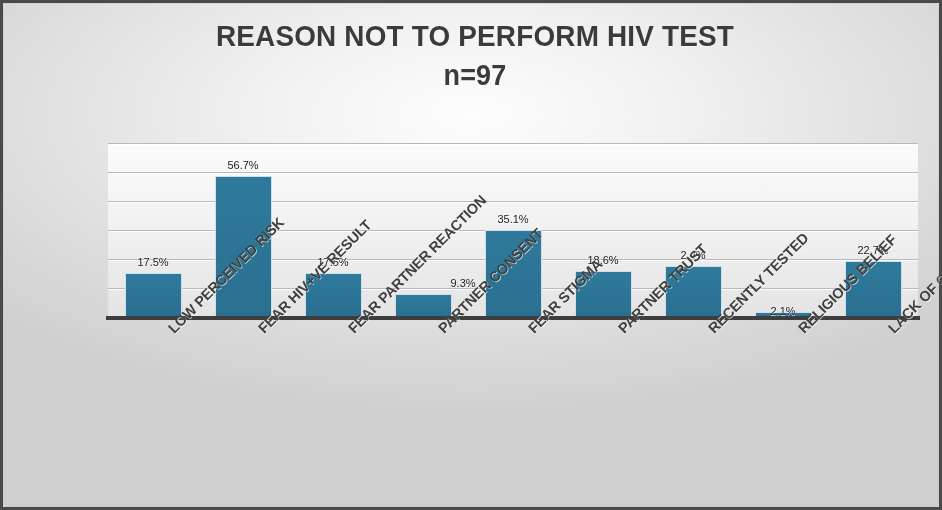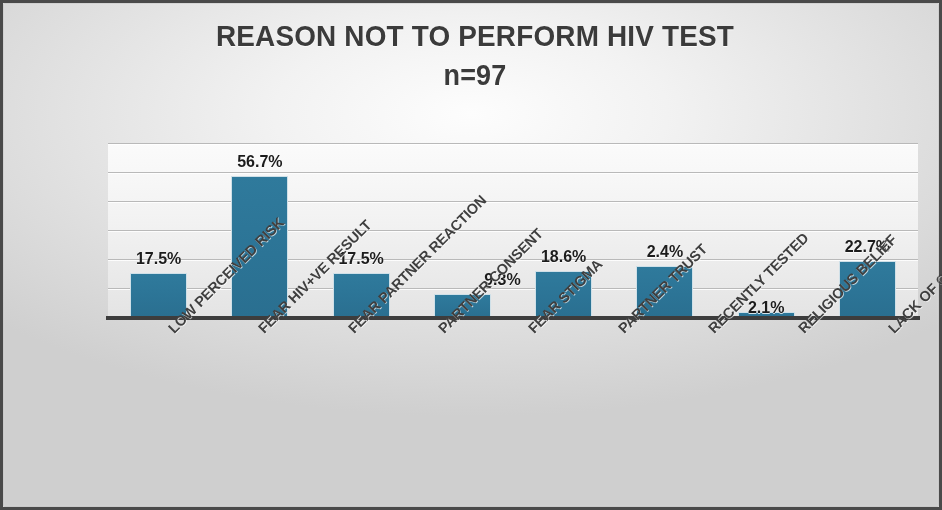--- a/index.html
+++ b/index.html
@@ -49,21 +49,21 @@
   }
   .bar{
     width:57px;
     background:linear-gradient(to bottom,#2f7a9c 0%,#2c7496 55%,#2a6f90 100%);
     border:1px solid #cfe0e8;
     border-bottom:none;
     box-sizing:border-box;
   }
   .bar-label{
     position:absolute;left:50%;transform:translateX(-50%);
-    font-size:16px;font-weight:bold;color:#1c1c1c;white-space:nowrap;
+    font-size:11px;font-weight:normal;color:#1c1c1c;white-space:nowrap;
     text-shadow:0 1px 0 rgba(255,255,255,.8);
     text-align:right;
   }
   #axis-line{
     position:absolute;left:103px;width:814px;top:313px;height:4px;
     background:#3d3d3d;
   }
 
   
   #cats{position:absolute;left:105px;top:322px;width:810px;height:0;}
@@ -107,20 +107,24 @@
         </div>
         <div class="bar-slot">
           <div class="bar" title="FEAR PARTNER REACTION 17.5%" style="height: 44px;"></div>
           <div class="bar-label" style="bottom: 49px;">17.5%</div>
         </div>
         <div class="bar-slot">
           <div class="bar" title="PARTNER CONSENT 9.3%" style="height: 23px;"></div>
           <div class="bar-label" style="bottom: 28px; margin-left: 40px;">9.3%</div>
         </div>
         <div class="bar-slot">
+          <div class="bar" title="FEAR STIGMA 35.1%" style="height: 87px;"></div>
+          <div class="bar-label" style="bottom: 92px;">35.1%</div>
+        </div>
+        <div class="bar-slot">
           <div class="bar" title="PARTNER TRUST 18.6%" style="height: 46px;"></div>
           <div class="bar-label" style="bottom: 51px;">18.6%</div>
         </div>
         <div class="bar-slot">
           <div class="bar" title="RECENTLY TESTED 20.6%" style="height: 51px;"></div>
           <div class="bar-label" style="bottom: 56px;">2.4%</div>
         </div>
         <div class="bar-slot">
           <div class="bar" title="RELIGIOUS BELIEF 2.1%" style="height: 5px;"></div>
           <div class="bar-label" style="bottom: 0;">2.1%</div>

